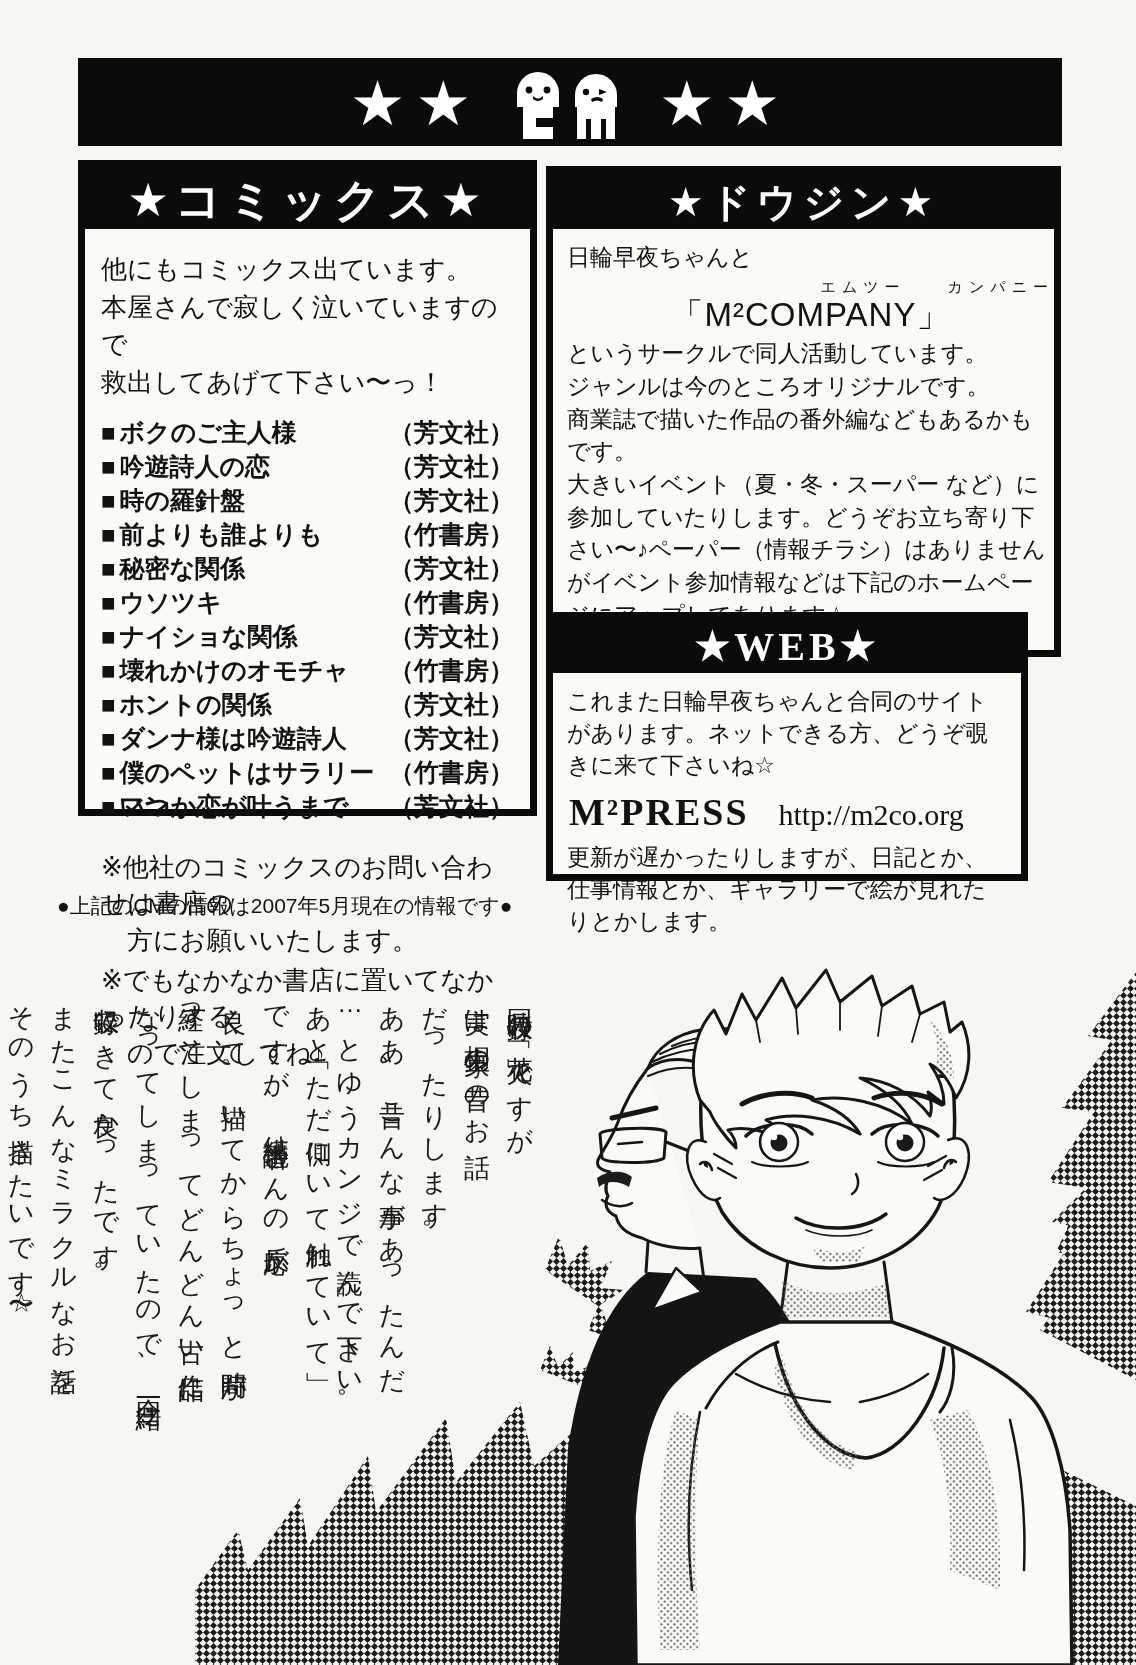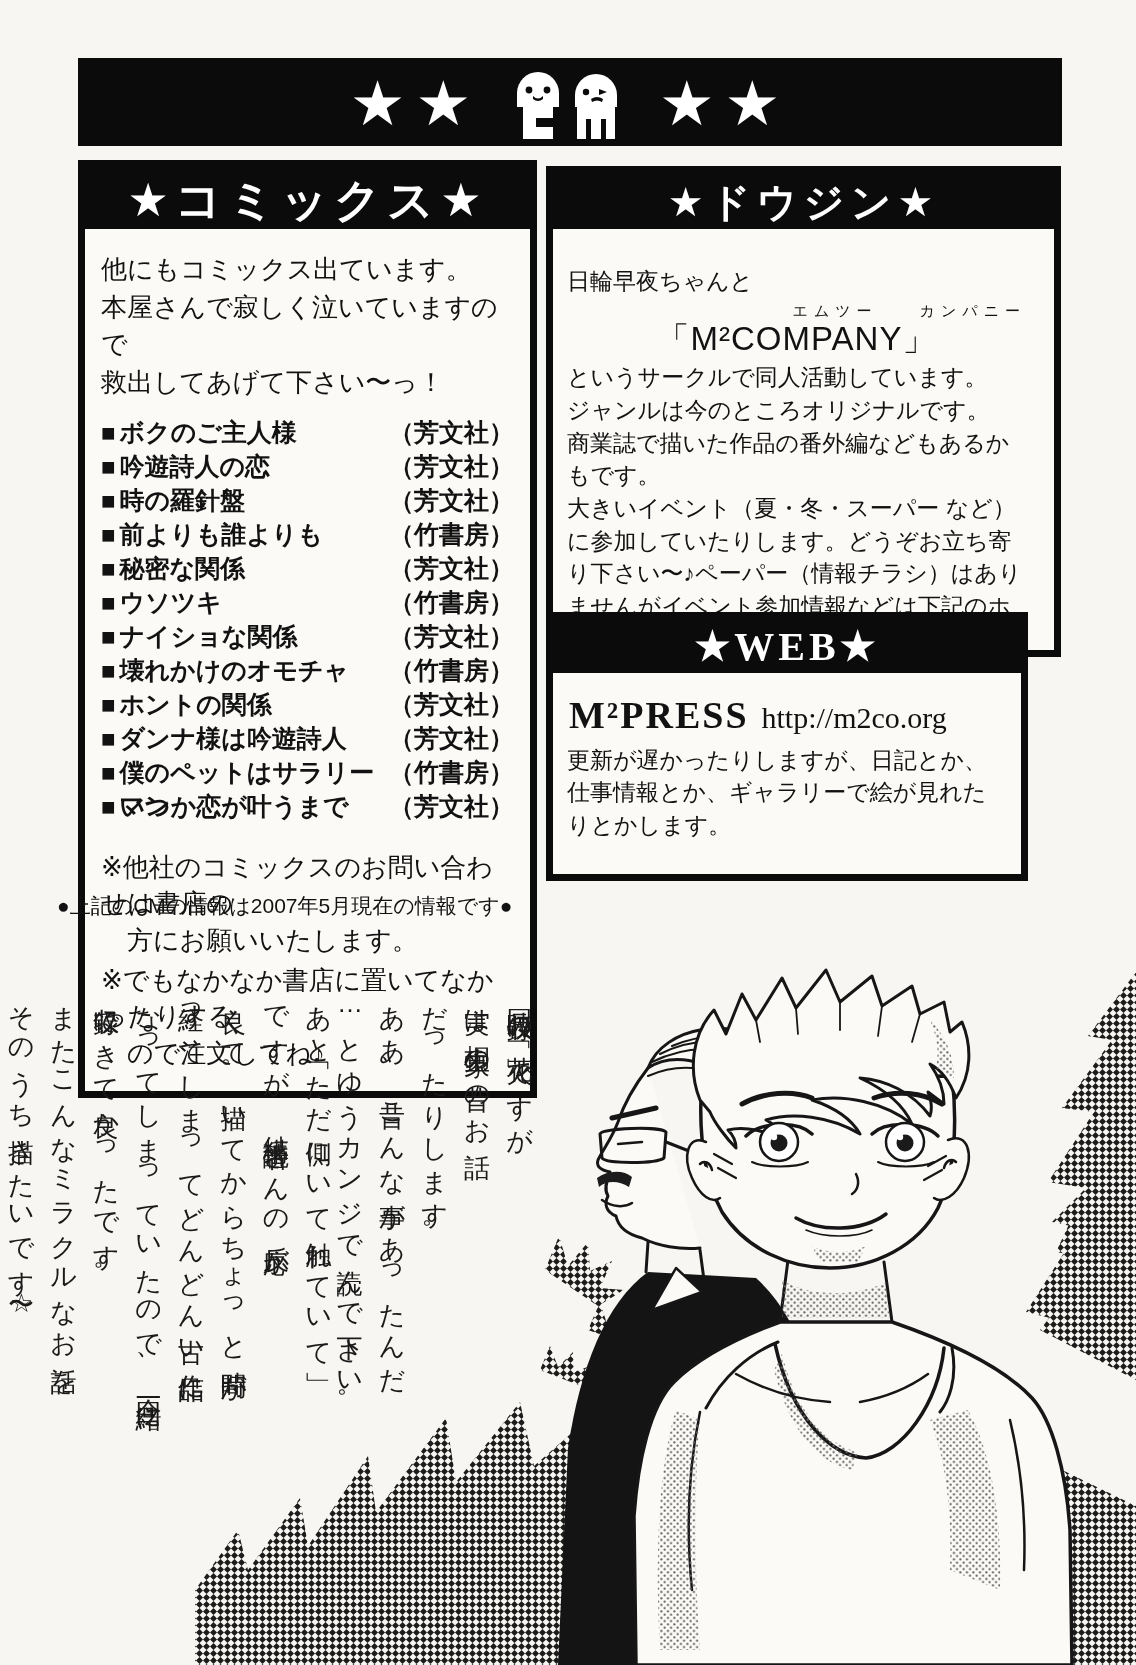--- a/index.html
+++ b/index.html
@@ -14,49 +14,49 @@
     position:absolute; left:78px; top:58px; width:984px; height:88px;
     background:#0b0b0b; display:flex; align-items:center; justify-content:center; gap:14px;
   }
   .banner .stars { color:#ffffff; font-size:62px; letter-spacing:10px; line-height:1; padding-top:4px; }
   
   .box { position:absolute; border:7px solid #0b0b0b; background:#fbfaf7; }
   .box-header {
     background:#0b0b0b; color:#ffffff; text-align:center;
     font-weight:bold; letter-spacing:6px; line-height:1;
   }
-  .comics-box  { left:78px;  top:160px; width:459px; height:938px; }
+  .comics-box  { left:78px;  top:160px; width:459px; height:656px; }
   .comics-box .box-header { height:62px; font-size:46px; padding-top:10px; }
   .doujin-box  { left:546px; top:166px; width:515px; height:491px; }
   .doujin-box .box-header { height:56px; font-size:40px; padding-top:9px; }
   .web-box     { left:546px; top:612px; width:482px; height:269px; }
   .web-box .box-header {
     height:54px; font-size:40px; padding-top:8px;
     font-family:"Liberation Serif","DejaVu Serif",serif; letter-spacing:4px;
   }
   
   .comics-body { padding:22px 16px 0 16px; }
   .comics-intro { font-size:26px; font-weight:normal; line-height:1.45; white-space:pre-line; margin-bottom:14px; }
   .comics-list  { }
   .comic-row { display:flex; align-items:baseline; font-size:25px; font-weight:bold; height:34px; }
   .comic-bullet { margin-right:4px; font-size:24px; }
   .comic-title { flex:1 1 auto; }
   .comic-pub   { white-space:nowrap; }
   .comics-notes { margin-top:25px; font-size:26px; line-height:1.4; }
   .comics-note  { white-space:pre-line; margin-bottom:4px; }
   
-  .doujin-body { padding:12px 28px 0 14px; font-size:23px; line-height:1.42;margin-top:24px; }
+  .doujin-body { padding:12px 0 0 14px; font-size:23px; line-height:1.42; }
   .doujin-intro { }
   .doujin-furigana { text-align:right; font-size:15px; letter-spacing:6px; margin-top:2px; }
   .doujin-circle { text-align:center; font-size:33px; letter-spacing:1px; line-height:1.1; margin-bottom:4px; }
   .doujin-text { white-space:pre-line; }
   
   .web-body { padding:12px 14px 0 14px; font-size:23px; line-height:1.4; }
   .web-text1 { white-space:pre-line; }
-  .web-site-line { display:flex; align-items:baseline; gap:13px; margin:4px 0 2px 2px;
+  .web-site-line { display:flex; align-items:baseline; gap:30px; margin:4px 0 2px 2px;
                    font-family:"Liberation Serif","DejaVu Serif",serif; }
   .web-site { font-size:38px; font-weight:bold; letter-spacing:2px; }
   .web-url  { font-size:30px; }
   .web-text2 { white-space:pre-line; }
   
   .note-line {
     position:absolute; left:57px; top:892px; width:488px;
     font-size:21px; font-weight:normal; letter-spacing:0px; white-space:nowrap;
   }
   
@@ -188,20 +188,21 @@
       <div class="doujin-text">というサークルで同人活動しています。
 ジャンルは今のところオリジナルです。
 商業誌で描いた作品の番外編などもあるかもです。
 大きいイベント（夏・冬・スーパー など）に参加していたりします。どうぞお立ち寄り下さい〜♪ペーパー（情報チラシ）はありませんがイベント参加情報などは下記のホームページにアップしてあります☆</div>
     </div>
   </div>
 
   <div class="box web-box">
     <div class="box-header">★WEB★</div>
     <div class="web-body">
+      <div class="web-text1">これまた日輪早夜ちゃんと合同のサイトがあります。ネットできる方、どうぞ覗きに来て下さいね☆</div>
       <div class="web-site-line">
         <span class="web-site">M²PRESS</span>
         <span class="web-url">http://m2co.org</span>
       </div>
       <div class="web-text2">更新が遅かったりしますが、日記とか、仕事情報とか、ギャラリーで絵が見れたりとかします。</div>
     </div>
   </div>
 
   <div class="note-line">●上記のCMの情報は2007年5月現在の情報です●</div>
 

